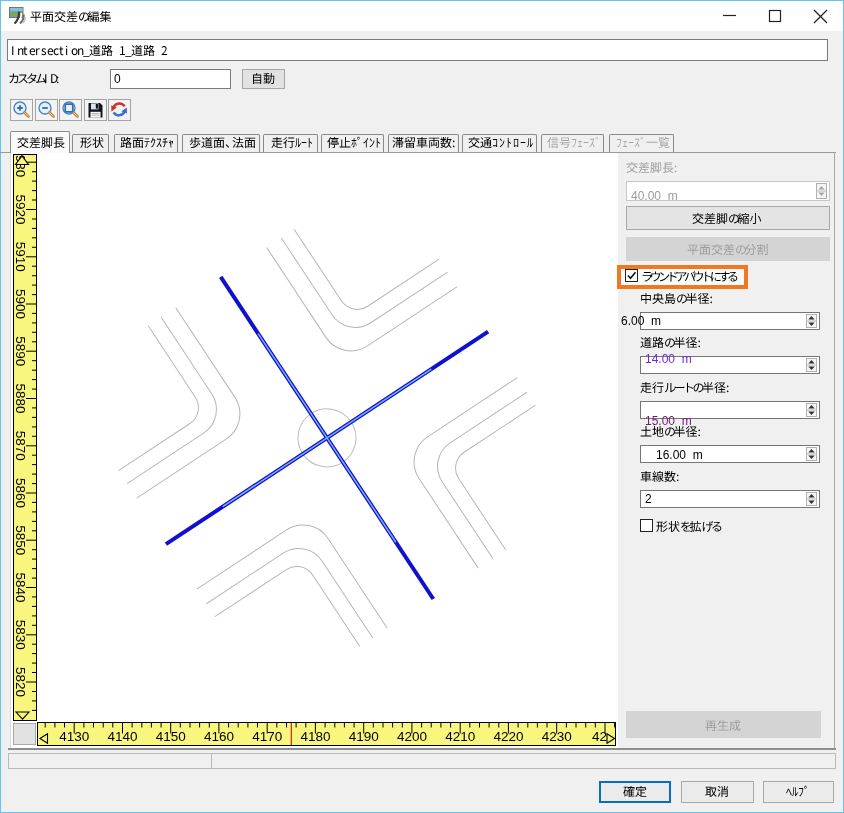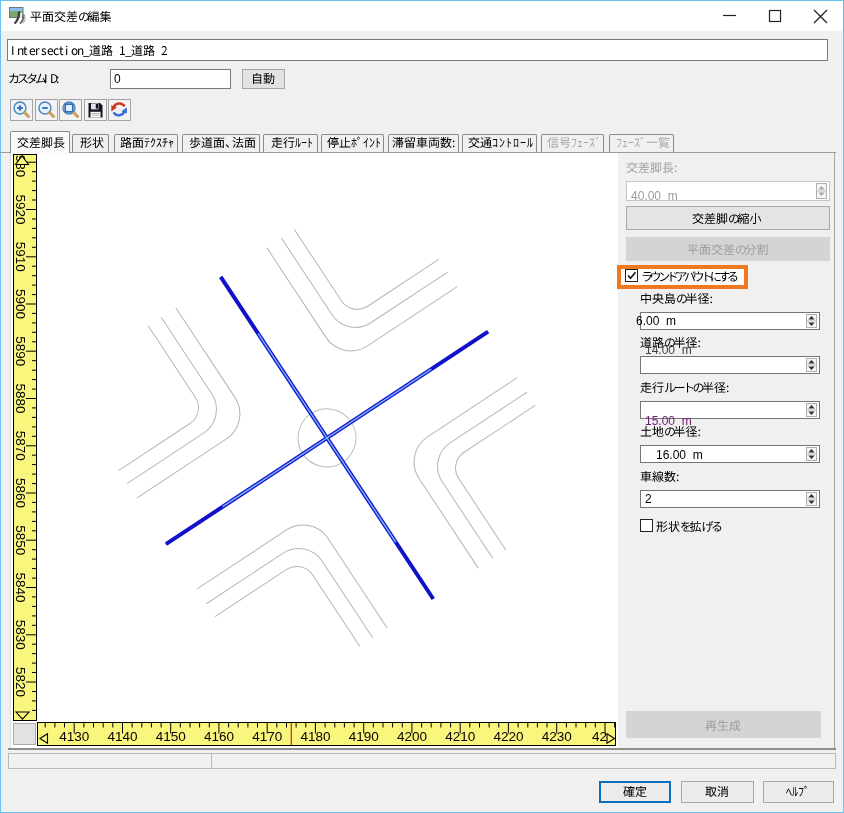--- a/index.html
+++ b/index.html
@@ -196,32 +196,32 @@
 <svg style="position:absolute;left:625px;top:269px" width="14" height="14">
     <path d="M3 6.5 L5.5 9.2 L10.5 3.2" stroke="#111" stroke-width="1.6" fill="none"></path>
   </svg>
 <svg style="position:absolute;left:641.0px;top:269.1px;overflow:visible" width="97" height="16">
     <path d="M2.8 3.1V4.1C3.1 4 3.5 4 3.9 4C4.5 4 7.9 4 8.6 4C9 4 9.4 4 9.7 4.1V3.1C9.4 3.1 9 3.1 8.6 3.1C7.9 3.1 4.5 3.1 3.9 3.1C3.5 3.1 3.1 3.1 2.8 3.1ZM10.5 6.2 9.9 5.8C9.7 5.9 9.5 5.9 9.2 5.9C8.6 5.9 3.5 5.9 2.9 5.9C2.5 5.9 2.1 5.9 1.7 5.8V6.8C2.1 6.8 2.6 6.8 2.9 6.8C3.6 6.8 8.7 6.8 9.2 6.8C9 7.7 8.5 8.7 7.8 9.4C6.8 10.5 5.3 11.3 3.6 11.6L4.3 12.5C5.9 12.1 7.4 11.4 8.6 10C9.5 9 10.1 7.8 10.4 6.6C10.4 6.5 10.5 6.3 10.5 6.2ZM19.2 4.7 18.5 4.3C18.4 4.4 18.2 4.4 17.7 4.4H15V3.3C15 3 15 2.8 15.1 2.4H13.9C14 2.8 14 3 14 3.3V4.4H11.3C10.9 4.4 10.6 4.4 10.2 4.4C10.3 4.6 10.3 5 10.3 5.3C10.3 5.7 10.3 7 10.3 7.4C10.3 7.6 10.3 7.9 10.2 8.2H11.3C11.2 8 11.2 7.7 11.2 7.4C11.2 7.1 11.2 5.8 11.2 5.3H17.9C17.8 6.3 17.4 7.8 16.8 8.8C16.1 9.9 14.7 10.8 13.5 11.2C13.2 11.4 12.7 11.5 12.3 11.5L13.1 12.4C15.3 11.8 16.9 10.6 17.8 9C18.5 7.9 18.8 6.4 19 5.4C19.1 5.2 19.1 4.9 19.2 4.7ZM19.9 3.2 19.2 3.9C20.1 4.5 21.6 5.8 22.2 6.4L23 5.7C22.3 5 20.8 3.8 19.9 3.2ZM18.9 11.2 19.5 12.2C21.5 11.9 23 11.1 24.2 10.4C26.1 9.2 27.5 7.6 28.3 6.1L27.7 5.1C27 6.6 25.5 8.3 23.7 9.5C22.6 10.2 21 10.9 18.9 11.2ZM33.7 3.4 33 3.7C33.4 4.2 33.8 4.9 34.1 5.5L34.8 5.2C34.5 4.6 34 3.8 33.7 3.4ZM35.1 2.8 34.5 3.1C34.9 3.6 35.3 4.2 35.6 4.9L36.3 4.5C36 4 35.4 3.2 35.1 2.8ZM29.5 11.1C29.5 11.5 29.4 12.1 29.4 12.5H30.5C30.5 12.1 30.5 11.5 30.5 11.1V7.2C31.8 7.6 33.9 8.4 35.2 9.1L35.6 8.1C34.3 7.4 32.1 6.6 30.5 6.1V4.1C30.5 3.8 30.5 3.2 30.6 2.9H29.4C29.4 3.2 29.5 3.8 29.5 4.1C29.5 5.1 29.5 10.4 29.5 11.1ZM45.6 3.9 45 3.3C44.8 3.4 44.4 3.4 44.1 3.4C43.4 3.4 37.8 3.4 37.3 3.4C36.8 3.4 36.3 3.3 35.9 3.3V4.4C36.4 4.3 36.8 4.3 37.3 4.3C37.8 4.3 43.3 4.3 44.1 4.3C43.7 5.1 42.6 6.4 41.5 7L42.3 7.6C43.6 6.7 44.8 5.1 45.2 4.3C45.3 4.2 45.5 4 45.6 3.9ZM40.8 5.5H39.7C39.7 5.8 39.8 6 39.8 6.3C39.8 8.3 39.5 10.1 37.6 11.2C37.3 11.4 36.9 11.6 36.5 11.7L37.4 12.4C40.5 10.9 40.8 8.7 40.8 5.5ZM52.2 2.7 51.5 2.9C51.9 3.4 52.3 4.1 52.5 4.6L53.2 4.3C52.9 3.8 52.5 3.1 52.2 2.7ZM53.5 2.2 52.9 2.4C53.2 2.9 53.6 3.6 53.9 4.1L54.5 3.8C54.3 3.4 53.8 2.6 53.5 2.2ZM45.6 8.4C45.2 9.4 44.5 10.7 43.8 11.7L44.8 12.1C45.5 11.1 46.1 9.9 46.6 8.8C47.1 7.6 47.5 5.8 47.6 5C47.7 4.8 47.8 4.4 47.9 4.2L46.8 3.9C46.6 5.3 46.1 7.2 45.6 8.4ZM51.5 7.9C52 9.2 52.6 10.8 52.9 12.1L53.9 11.7C53.6 10.6 53 8.8 52.5 7.6C52 6.3 51.2 4.7 50.8 3.8L49.8 4.1C50.3 5 51 6.7 51.5 7.9ZM62.2 4.7 61.5 4.3C61.4 4.4 61.2 4.4 60.7 4.4H58V3.3C58 3 58 2.8 58.1 2.4H56.9C57 2.8 57 3 57 3.3V4.4H54.3C53.9 4.4 53.6 4.4 53.2 4.4C53.3 4.6 53.3 5 53.3 5.3C53.3 5.7 53.3 7 53.3 7.4C53.3 7.6 53.3 7.9 53.2 8.2H54.3C54.2 8 54.2 7.7 54.2 7.4C54.2 7.1 54.2 5.8 54.2 5.3H60.9C60.8 6.3 60.4 7.8 59.8 8.8C59.1 9.9 57.7 10.8 56.5 11.2C56.2 11.4 55.7 11.5 55.3 11.5L56.1 12.4C58.3 11.8 59.9 10.6 60.8 9C61.5 7.9 61.8 6.4 62 5.4C62.1 5.2 62.1 4.9 62.2 4.7ZM64.2 10.9C64.2 11.4 64.2 12 64.2 12.4H65.3C65.3 12 65.3 11.3 65.3 10.9L65.2 7C66.6 7.4 68.6 8.2 70 8.9L70.4 7.9C69.1 7.3 66.8 6.4 65.2 5.9V4C65.2 3.6 65.3 3.1 65.3 2.7H64.1C64.2 3.1 64.2 3.6 64.2 4C64.2 5 64.2 10.3 64.2 10.9ZM74.3 3.9V4.9C75.6 5 77.9 5 79.2 4.9V3.9C78 4.1 75.6 4.1 74.3 3.9ZM74.7 8.8 73.9 8.7C73.7 9.3 73.7 9.7 73.7 10.1C73.7 11.2 74.6 11.9 76.6 11.9C77.8 11.9 78.8 11.8 79.6 11.7L79.6 10.7C78.6 10.9 77.7 11 76.6 11C75 11 74.6 10.4 74.6 9.9C74.6 9.6 74.6 9.2 74.7 8.8ZM72 3 70.9 2.9C70.9 3.1 70.9 3.5 70.8 3.7C70.7 4.7 70.3 6.8 70.3 8.5C70.3 10.2 70.5 11.5 70.7 12.4L71.6 12.3C71.6 12.2 71.6 12 71.6 11.9C71.5 11.8 71.6 11.6 71.6 11.4C71.7 10.8 72.2 9.5 72.5 8.7L72 8.3C71.8 8.8 71.5 9.5 71.3 10.1C71.2 9.5 71.2 9 71.2 8.4C71.2 7 71.5 4.9 71.8 3.8C71.8 3.6 71.9 3.2 72 3ZM84.2 7.5C84.3 8.7 83.9 9.2 83.2 9.2C82.5 9.2 81.9 8.8 81.9 8C81.9 7.3 82.5 6.8 83.1 6.8C83.6 6.8 84 7 84.2 7.5ZM78.6 4.2 78.6 5.1C80.1 5 82.1 4.9 83.9 4.9L84 6.1C83.7 6 83.4 6 83.1 6C82 6 81 6.9 81 8.1C81 9.4 82 10.1 83 10.1C83.4 10.1 83.8 9.9 84 9.7C83.6 10.8 82.5 11.5 80.9 11.9L81.7 12.6C84.5 11.8 85.3 10 85.3 8.4C85.3 7.8 85.1 7.3 84.9 6.9L84.9 4.9H85C86.8 4.9 87.9 4.9 88.5 4.9L88.5 4C88 4 86.5 4 85 4H84.9L84.9 3.3C84.9 3.1 84.9 2.6 84.9 2.5H83.8C83.8 2.6 83.9 2.9 83.9 3.3L83.9 4C82.1 4.1 79.9 4.1 78.6 4.2ZM93 11.6C92.7 11.7 92.3 11.7 92 11.7C91.1 11.7 90.4 11.3 90.4 10.7C90.4 10.3 90.8 10 91.4 10C92.3 10 92.9 10.7 93 11.6ZM88.9 3.2 88.9 4.2C89.1 4.1 89.4 4.1 89.7 4.1C90.3 4 92.7 3.9 93.4 3.9C92.7 4.5 91.2 5.7 90.6 6.3C89.9 6.9 88.3 8.1 87.3 9L88 9.7C89.6 8.1 90.6 7.3 92.6 7.3C94.2 7.3 95.3 8.1 95.3 9.3C95.3 10.3 94.8 11 93.8 11.4C93.7 10.2 92.9 9.3 91.4 9.3C90.2 9.3 89.5 10 89.5 10.8C89.5 11.8 90.5 12.5 92.1 12.5C94.7 12.5 96.3 11.3 96.3 9.3C96.3 7.7 94.8 6.5 92.9 6.5C92.3 6.5 91.7 6.6 91.2 6.8C92.1 6 93.8 4.6 94.4 4.1C94.6 4 94.8 3.8 95 3.6L94.5 3C94.4 3 94.2 3 93.8 3C93.2 3.1 90.3 3.2 89.7 3.2C89.5 3.2 89.1 3.2 88.9 3.2Z" fill="#000000"></path>
   </svg>
 <svg style="position:absolute;left:640.0px;top:290.6px;overflow:visible" width="78" height="16">
     <path d="M5.5 1.9V4.1H1.2V9.8H2.1V9H5.5V12.9H6.4V9H9.9V9.7H10.8V4.1H6.4V1.9ZM2.1 8.1V4.9H5.5V8.1ZM9.9 8.1H6.4V4.9H9.9ZM17.5 1.9V3.6H13.9V7.6H12.6V8.4H17.1C16.6 9.9 15.3 11.3 12.5 12.2C12.7 12.4 12.9 12.8 13 13C16.1 11.9 17.5 10.4 18 8.7C18.9 10.9 20.6 12.3 23.1 12.9C23.2 12.7 23.5 12.3 23.7 12.1C21.3 11.6 19.7 10.4 18.8 8.4H23.4V7.6H22.2V3.6H18.4V1.9ZM14.8 7.6V4.5H17.5V5.8C17.5 6.4 17.4 7 17.3 7.6ZM21.2 7.6H18.3C18.4 7 18.4 6.4 18.4 5.8V4.5H21.2ZM25.2 10.2V12.8H26V12.2L31.7 12.1V10.1H30.9V11.4H28.9V9.8H34C33.9 11.3 33.7 11.9 33.5 12.1C33.4 12.2 33.3 12.2 33.1 12.2C32.9 12.2 32.3 12.2 31.7 12.1C31.9 12.4 32 12.7 32 12.9C32.6 13 33.2 13 33.5 12.9C33.8 12.9 34 12.9 34.2 12.6C34.6 12.3 34.7 11.5 34.9 9.4C34.9 9.3 34.9 9.1 34.9 9.1H27.1V8.2H35.4V7.5H27.1V6.7H33.6V2.9H29.9C30.1 2.6 30.2 2.3 30.4 2L29.3 1.9C29.3 2.2 29.1 2.5 29 2.9H26.2V9.8H28V11.4H26V10.2ZM32.7 5.1V6H27.1V5.1ZM32.7 4.5H27.1V3.6H32.7ZM41.7 4.3C41.6 5.4 41.3 6.5 41 7.5C40.4 9.6 39.8 10.4 39.2 10.4C38.7 10.4 38 9.7 38 8.2C38 6.6 39.4 4.6 41.7 4.3ZM42.7 4.3C44.7 4.5 45.9 6 45.9 7.8C45.9 9.8 44.4 11 42.9 11.3C42.6 11.4 42.2 11.4 41.8 11.5L42.4 12.4C45.2 12 46.9 10.3 46.9 7.8C46.9 5.4 45.1 3.4 42.3 3.4C39.4 3.4 37.1 5.7 37.1 8.3C37.1 10.2 38.1 11.5 39.2 11.5C40.3 11.5 41.3 10.2 42 7.7C42.3 6.6 42.6 5.4 42.7 4.3ZM47.3 2.6C47.8 3.4 48.4 4.6 48.6 5.3L49.5 4.9C49.3 4.2 48.7 3.1 48.1 2.2ZM54.8 2.2C54.5 3 53.9 4.2 53.4 5L54.2 5.3C54.7 4.6 55.3 3.5 55.8 2.5ZM51 1.9V5.8H46.9V6.7H51V8.6H46.1V9.5H51V12.9H51.9V9.5H56.9V8.6H51.9V6.7H56.2V5.8H51.9V1.9ZM60.6 1.9C60 2.8 58.9 3.8 57.9 4.5C58.1 4.7 58.3 5 58.4 5.2C59.5 4.5 60.7 3.3 61.4 2.3ZM67.2 3.3C66.8 4.1 66.1 4.8 65.3 5.4C64.6 4.8 64 4.1 63.5 3.3ZM62 2.6V3.3H63.4L62.8 3.6C63.2 4.5 63.8 5.2 64.6 5.9C63.6 6.5 62.5 7 61.3 7.3C61.5 7.5 61.7 7.8 61.8 8C63 7.6 64.2 7.1 65.3 6.4C66.3 7.1 67.4 7.6 68.7 7.9C68.8 7.7 69 7.3 69.2 7.2C68 6.9 67 6.5 66 5.9C67.1 5.1 67.9 4.1 68.4 2.8L67.8 2.5L67.7 2.6ZM62.2 9.1V9.9H64.8V11.8H61.4V12.6H69V11.8H65.7V9.9H68.4V9.1H65.7V7.5H64.8V9.1ZM61 4.3C60.2 5.6 59 6.9 57.8 7.7C57.9 7.9 58.2 8.3 58.3 8.5C58.8 8.2 59.3 7.7 59.7 7.3V12.9H60.6V6.3C61.1 5.7 61.5 5.2 61.8 4.6ZM71.2 7.3C71.6 7.3 72 7 72 6.5C72 6 71.6 5.6 71.2 5.6C70.7 5.6 70.4 6 70.4 6.5C70.4 7 70.7 7.3 71.2 7.3ZM71.2 12.2C71.6 12.2 72 11.8 72 11.3C72 10.8 71.6 10.5 71.2 10.5C70.7 10.5 70.4 10.8 70.4 11.3C70.4 11.8 70.7 12.2 71.2 12.2Z" fill="#000000"></path>
   </svg>
 <div style="position:absolute;left:640px;top:312px;width:180px;height:18px;background:#fff;border:1px solid #757575"></div>
-<div style="position:absolute;left:636px;top:314px;font:12px 'Liberation Sans',sans-serif;color:#000">6.00&nbsp;&nbsp;m</div>
+<div style="position:absolute;left:621px;top:314px;font:12px 'Liberation Sans',sans-serif;color:#000">6.00&nbsp;&nbsp;m</div>
 <div style="position:absolute;left:806px;top:314px;width:11px;height:14px;background:#f5f5f5;border:1px solid #b0b0b0"></div>
 <svg style="position:absolute;left:806px;top:314px" width="11" height="14">
     <path d="M5.5 2.0 L8.7 5.4 H2.3 Z" fill="#333333"></path>
     <path d="M5.5 12.0 L8.7 8.6 H2.3 Z" fill="#333333"></path>
     <path d="M0 7.0 H11" stroke="#bbbbbb" stroke-width="1"></path>
   </svg>
 <svg style="position:absolute;left:640.0px;top:335.1px;overflow:visible" width="66" height="16">
     <path d="M0.7 2.7C1.5 3.3 2.4 4.1 2.8 4.7L3.5 4.1C3.1 3.5 2.2 2.7 1.4 2.2ZM5.5 7.5H9.5V8.5H5.5ZM5.5 9.2H9.5V10.2H5.5ZM5.5 5.9H9.5V6.8H5.5ZM4.7 5.2V10.9H10.4V5.2H7.6L7.9 4.2H11.4V3.4H9.2C9.4 3.1 9.7 2.6 10 2.1L9.1 1.9C8.9 2.4 8.6 3 8.3 3.4H6.3L6.6 3.3C6.5 2.9 6.1 2.3 5.7 1.9L5 2.2C5.3 2.6 5.6 3.1 5.8 3.4H3.7V4.2H6.9C6.9 4.5 6.8 4.9 6.7 5.2ZM3.1 6.7H0.6V7.5H2.3V10.6C1.7 11.1 1 11.6 0.4 11.9L0.9 12.9C1.5 12.3 2.2 11.8 2.7 11.3C3.5 12.2 4.6 12.7 6.2 12.7C7.5 12.8 10 12.8 11.3 12.7C11.3 12.4 11.5 12 11.6 11.8C10.2 11.9 7.5 11.9 6.2 11.9C4.8 11.8 3.7 11.4 3.1 10.5ZM13.9 3.2H16.1V5.3H13.9ZM12.5 11.5 12.6 12.4C13.9 12.1 15.6 11.7 17.3 11.2L17.2 10.4L15.6 10.8V8.7H16.9C17 8.8 17.2 9.1 17.3 9.3C17.5 9.1 17.8 9 18 8.9V12.9H18.9V12.5H21.9V12.9H22.7V8.9L23.1 9.1C23.2 8.9 23.5 8.5 23.7 8.4C22.6 7.9 21.7 7.3 20.9 6.6C21.7 5.7 22.3 4.6 22.7 3.4L22.1 3.1L22 3.1H19.6C19.8 2.8 19.9 2.5 20 2.1L19.2 1.9C18.7 3.4 17.9 4.7 17 5.6V2.4H13.1V6.1H14.8V11L13.8 11.2V7.2H13.1V11.4ZM18.9 11.7V9.4H21.9V11.7ZM21.6 3.9C21.3 4.7 20.8 5.4 20.3 6C19.8 5.4 19.4 4.7 19.2 4.1L19.3 3.9ZM18.6 8.6C19.2 8.2 19.8 7.7 20.4 7.2C20.9 7.7 21.5 8.2 22.1 8.6ZM19.8 6.6C19 7.4 18 8 17.1 8.4V7.8H15.6V6.1H17V5.7C17.2 5.9 17.5 6.1 17.6 6.3C18 5.9 18.4 5.4 18.7 4.9C19 5.4 19.4 6 19.8 6.6ZM29.7 4.3C29.6 5.4 29.3 6.5 29 7.5C28.4 9.6 27.8 10.4 27.2 10.4C26.7 10.4 26 9.7 26 8.2C26 6.6 27.4 4.6 29.7 4.3ZM30.7 4.3C32.7 4.5 33.9 6 33.9 7.8C33.9 9.8 32.4 11 30.9 11.3C30.6 11.4 30.2 11.4 29.8 11.5L30.4 12.4C33.2 12 34.9 10.3 34.9 7.8C34.9 5.4 33.1 3.4 30.3 3.4C27.4 3.4 25.1 5.7 25.1 8.3C25.1 10.2 26.1 11.5 27.2 11.5C28.3 11.5 29.3 10.2 30 7.7C30.3 6.6 30.6 5.4 30.7 4.3ZM35.3 2.6C35.8 3.4 36.4 4.6 36.6 5.3L37.5 4.9C37.3 4.2 36.7 3.1 36.1 2.2ZM42.8 2.2C42.5 3 41.9 4.2 41.4 5L42.2 5.3C42.7 4.6 43.3 3.5 43.8 2.5ZM39 1.9V5.8H34.9V6.7H39V8.6H34.1V9.5H39V12.9H39.9V9.5H44.9V8.6H39.9V6.7H44.2V5.8H39.9V1.9ZM48.6 1.9C48 2.8 46.9 3.8 45.9 4.5C46.1 4.7 46.3 5 46.4 5.2C47.5 4.5 48.7 3.3 49.4 2.3ZM55.2 3.3C54.8 4.1 54.1 4.8 53.3 5.4C52.6 4.8 52 4.1 51.5 3.3ZM50 2.6V3.3H51.4L50.8 3.6C51.2 4.5 51.8 5.2 52.6 5.9C51.6 6.5 50.5 7 49.3 7.3C49.5 7.5 49.7 7.8 49.8 8C51 7.6 52.2 7.1 53.3 6.4C54.3 7.1 55.4 7.6 56.7 7.9C56.8 7.7 57 7.3 57.2 7.2C56 6.9 55 6.5 54 5.9C55.1 5.1 55.9 4.1 56.4 2.8L55.8 2.5L55.7 2.6ZM50.2 9.1V9.9H52.8V11.8H49.4V12.6H57V11.8H53.7V9.9H56.4V9.1H53.7V7.5H52.8V9.1ZM49 4.3C48.2 5.6 47 6.9 45.8 7.7C45.9 7.9 46.2 8.3 46.3 8.5C46.8 8.2 47.3 7.7 47.7 7.3V12.9H48.6V6.3C49.1 5.7 49.5 5.2 49.8 4.6ZM59.2 7.3C59.6 7.3 60 7 60 6.5C60 6 59.6 5.6 59.2 5.6C58.7 5.6 58.4 6 58.4 6.5C58.4 7 58.7 7.3 59.2 7.3ZM59.2 12.2C59.6 12.2 60 11.8 60 11.3C60 10.8 59.6 10.5 59.2 10.5C58.7 10.5 58.4 10.8 58.4 11.3C58.4 11.8 58.7 12.2 59.2 12.2Z" fill="#000000"></path>
   </svg>
 <div style="position:absolute;left:640px;top:356px;width:180px;height:18px;background:#fff;border:1px solid #757575"></div>
-<div style="position:absolute;left:645px;top:343px;font:12px 'Liberation Sans',sans-serif;color:#404040">14.00&nbsp;&nbsp;m</div>
+<div style="position:absolute;left:645px;top:352px;font:12px 'Liberation Sans',sans-serif;color:#6d28d9">14.00&nbsp;&nbsp;m</div>
 <div style="position:absolute;left:806px;top:358px;width:11px;height:14px;background:#f5f5f5;border:1px solid #b0b0b0"></div>
 <svg style="position:absolute;left:806px;top:358px" width="11" height="14">
     <path d="M5.5 2.0 L8.7 5.4 H2.3 Z" fill="#333333"></path>
     <path d="M5.5 12.0 L8.7 8.6 H2.3 Z" fill="#333333"></path>
     <path d="M0 7.0 H11" stroke="#bbbbbb" stroke-width="1"></path>
   </svg>
 <svg style="position:absolute;left:640.0px;top:379.6px;overflow:visible" width="94" height="16">
     <path d="M2.6 7.4C2.4 9.2 1.9 11.3 0.4 12.4C0.6 12.5 0.9 12.8 1.1 13C1.9 12.3 2.5 11.3 2.9 10.2C4.1 12.3 6.1 12.8 8.6 12.8H11.2C11.3 12.6 11.4 12.1 11.6 11.9C11 11.9 9.1 11.9 8.7 11.9C7.9 11.9 7.1 11.9 6.4 11.7V9.4H10.5V8.6H6.4V6.7H11.2V5.8H6.4V4.2H10.4V3.3H6.4V1.9H5.5V3.3H1.8V4.2H5.5V5.8H0.8V6.7H5.5V11.5C4.5 11.1 3.8 10.4 3.2 9.2C3.4 8.6 3.5 8.1 3.6 7.5ZM17.2 2.6V3.5H23.1V2.6ZM15.2 1.9C14.6 2.8 13.4 3.9 12.4 4.5C12.6 4.7 12.8 5.1 12.9 5.3C14 4.5 15.3 3.3 16.1 2.3ZM16.7 6V6.8H20.7V11.8C20.7 12 20.7 12 20.4 12.1C20.2 12.1 19.4 12.1 18.5 12C18.7 12.3 18.8 12.7 18.8 12.9C20 12.9 20.7 12.9 21.1 12.8C21.5 12.6 21.6 12.4 21.6 11.8V6.8H23.5V6ZM15.7 4.5C14.9 5.9 13.5 7.2 12.3 8.1C12.5 8.3 12.8 8.7 12.9 8.9C13.4 8.5 13.8 8.1 14.3 7.6V13H15.2V6.6C15.7 6 16.2 5.4 16.5 4.8ZM30.3 11.7 30.9 12.3C31 12.2 31.1 12.1 31.3 12C32.7 11.3 34.4 10.1 35.4 8.7L34.9 7.9C33.9 9.2 32.5 10.3 31.4 10.8C31.4 10.4 31.4 4.6 31.4 3.9C31.4 3.4 31.4 3.1 31.4 3H30.3C30.3 3.1 30.4 3.4 30.4 3.9C30.4 4.6 30.4 10.5 30.4 11.1C30.4 11.3 30.3 11.6 30.3 11.7ZM24.8 11.7 25.7 12.3C26.7 11.5 27.5 10.3 27.8 9C28.2 7.8 28.2 5.2 28.2 3.9C28.2 3.5 28.2 3.2 28.3 3H27.2C27.2 3.3 27.2 3.6 27.2 3.9C27.2 5.2 27.2 7.6 26.9 8.7C26.5 9.9 25.8 11 24.8 11.7ZM34.7 6.8V8C35.1 7.9 35.7 7.9 36.4 7.9C37.3 7.9 42.1 7.9 43 7.9C43.5 7.9 44 8 44.3 8V6.8C44 6.8 43.6 6.9 43 6.9C42.1 6.9 37.3 6.9 36.4 6.9C35.7 6.9 35.1 6.8 34.7 6.8ZM47 10.9C47 11.4 47 12 47 12.4H48.1C48.1 12 48.1 11.3 48.1 10.9L48 7C49.4 7.4 51.4 8.2 52.8 8.9L53.2 7.9C51.9 7.3 49.6 6.4 48 5.9V4C48 3.6 48.1 3.1 48.1 2.7H46.9C47 3.1 47 3.6 47 4C47 5 47 10.3 47 10.9ZM58.2 4.3C58.1 5.4 57.8 6.5 57.5 7.5C56.9 9.6 56.3 10.4 55.7 10.4C55.2 10.4 54.5 9.7 54.5 8.2C54.5 6.6 55.9 4.6 58.2 4.3ZM59.2 4.3C61.2 4.5 62.4 6 62.4 7.8C62.4 9.8 60.9 11 59.4 11.3C59.1 11.4 58.7 11.4 58.3 11.5L58.9 12.4C61.7 12 63.4 10.3 63.4 7.8C63.4 5.4 61.6 3.4 58.8 3.4C55.9 3.4 53.6 5.7 53.6 8.3C53.6 10.2 54.6 11.5 55.7 11.5C56.8 11.5 57.8 10.2 58.5 7.7C58.8 6.6 59.1 5.4 59.2 4.3ZM63.8 2.6C64.3 3.4 64.9 4.6 65.1 5.3L66 4.9C65.8 4.2 65.2 3.1 64.6 2.2ZM71.3 2.2C71 3 70.4 4.2 69.9 5L70.7 5.3C71.2 4.6 71.8 3.5 72.3 2.5ZM67.5 1.9V5.8H63.4V6.7H67.5V8.6H62.6V9.5H67.5V12.9H68.4V9.5H73.4V8.6H68.4V6.7H72.7V5.8H68.4V1.9ZM77.1 1.9C76.5 2.8 75.4 3.8 74.4 4.5C74.6 4.7 74.8 5 74.9 5.2C76 4.5 77.2 3.3 77.9 2.3ZM83.7 3.3C83.3 4.1 82.6 4.8 81.8 5.4C81.1 4.8 80.5 4.1 80 3.3ZM78.5 2.6V3.3H79.9L79.3 3.6C79.7 4.5 80.3 5.2 81.1 5.9C80.1 6.5 79 7 77.8 7.3C78 7.5 78.2 7.8 78.3 8C79.5 7.6 80.7 7.1 81.8 6.4C82.8 7.1 83.9 7.6 85.2 7.9C85.3 7.7 85.5 7.3 85.7 7.2C84.5 6.9 83.5 6.5 82.5 5.9C83.6 5.1 84.4 4.1 84.9 2.8L84.3 2.5L84.2 2.6ZM78.7 9.1V9.9H81.3V11.8H77.9V12.6H85.5V11.8H82.2V9.9H84.9V9.1H82.2V7.5H81.3V9.1ZM77.5 4.3C76.7 5.6 75.5 6.9 74.3 7.7C74.4 7.9 74.7 8.3 74.8 8.5C75.3 8.2 75.8 7.7 76.2 7.3V12.9H77.1V6.3C77.6 5.7 78 5.2 78.3 4.6ZM87.7 7.3C88.1 7.3 88.5 7 88.5 6.5C88.5 6 88.1 5.6 87.7 5.6C87.2 5.6 86.9 6 86.9 6.5C86.9 7 87.2 7.3 87.7 7.3ZM87.7 12.2C88.1 12.2 88.5 11.8 88.5 11.3C88.5 10.8 88.1 10.5 87.7 10.5C87.2 10.5 86.9 10.8 86.9 11.3C86.9 11.8 87.2 12.2 87.7 12.2Z" fill="#000000"></path>
   </svg>
 <div style="position:absolute;left:640px;top:401px;width:180px;height:18px;background:#fff;border:1px solid #757575"></div>

